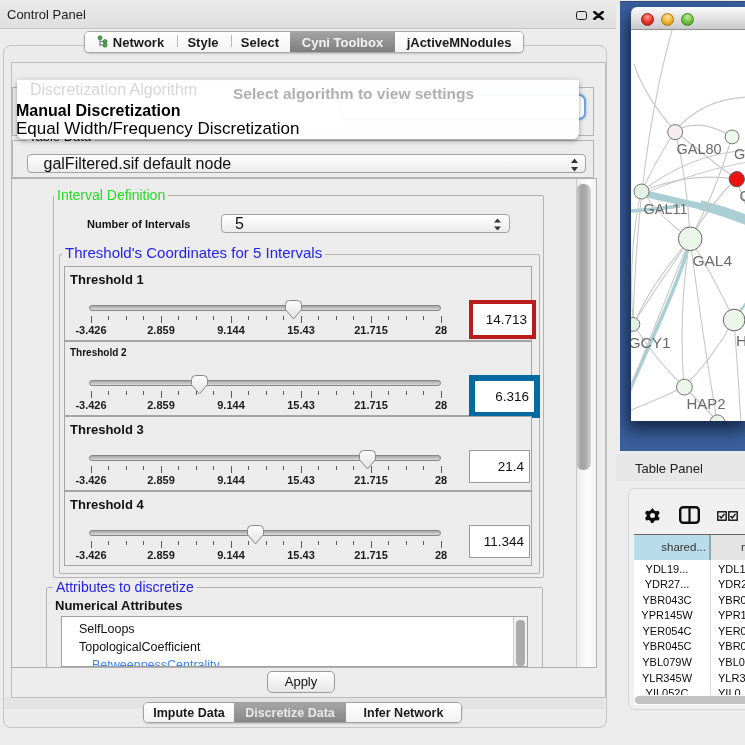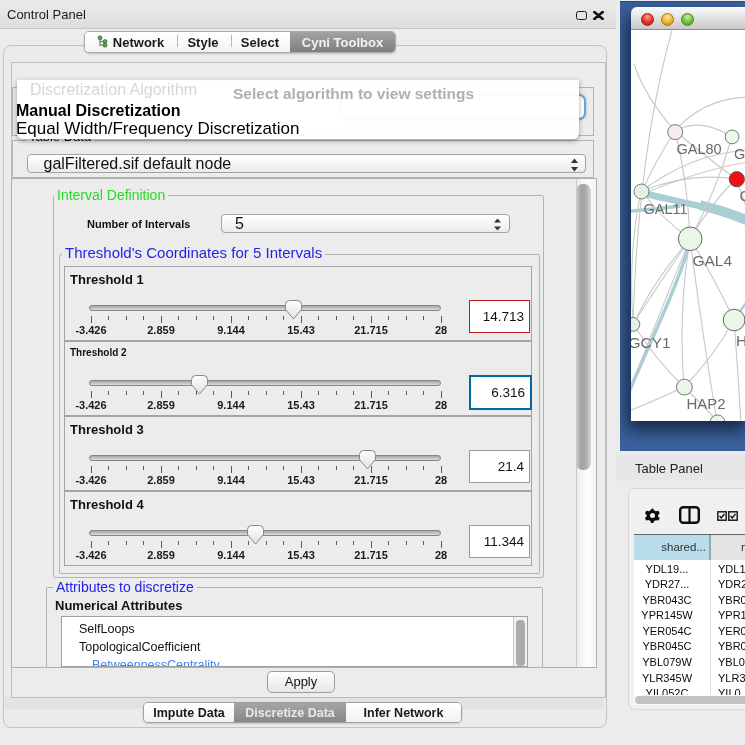--- a/index.html
+++ b/index.html
@@ -26,20 +26,21 @@
 <div class="abs" id="toptabs" style="left:84px;top:31px;height:20px;display:flex;border:1px solid #a9a9a9;border-radius:5px;background:#fff;box-shadow:0 1px 2px rgba(0,0,0,0.18);font-size:13px;font-weight:bold;color:#1a1a1a;overflow:hidden">
   <div style="width:91px;display:flex;align-items:center;justify-content:center;gap:4px;background:linear-gradient(#fff,#f3f3f3)"><svg width="12" height="14" viewBox="0 0 12 14">
         <path d="M3 3 V11 M3 6.5 H7 M3 10 H7" stroke="#777" stroke-width="1.2" fill="none"></path>
         <circle cx="3" cy="2.8" r="2" fill="#4fa54f" stroke="#2c6e2c" stroke-width="0.7"></circle>
         <circle cx="8" cy="6.5" r="2" fill="#4fa54f" stroke="#2c6e2c" stroke-width="0.7"></circle>
         <circle cx="8" cy="10.2" r="2" fill="#4fa54f" stroke="#2c6e2c" stroke-width="0.7"></circle>
       </svg>Network</div>
   <div style="width:54px;display:flex;align-items:center;justify-content:center;background:linear-gradient(#fff,#f3f3f3)">Style</div>
   <div style="width:60px;display:flex;align-items:center;justify-content:center;background:linear-gradient(#fff,#f3f3f3)">Select</div>
   <div style="width:105px;display:flex;align-items:center;justify-content:center;background:linear-gradient(#a3a3a3,#7e7e7e);color:#f2f2f2">Cyni Toolbox</div>
+  <div style="width:128px;display:flex;align-items:center;justify-content:center;background:linear-gradient(#fff,#f3f3f3)">jActiveMNodules</div>
 </div>
 <div class="abs" style="left:176.5px;top:35px;width:1px;height:12px;background:#b8b8b8"></div>
 <div class="abs" style="left:230.5px;top:35px;width:1px;height:12px;background:#b8b8b8"></div>
 
 <div class="abs" style="left:12px;top:87px;width:580px;height:47px;border:1px solid #b4b4b4"></div>
 <div class="abs" style="left:340px;top:94px;width:242px;height:22px;border:2px solid #6fa3d8;border-radius:7px;background:#fff;box-shadow:0 0 3px #8ab4de"></div>
 
 <div class="abs" style="left:12px;top:140px;width:580px;height:36px;border:1px solid #b4b4b4"></div>
 <span class="lbl" style="left:26px;top:129px;font-size:13px;color:#111;background:#ececec;padding:0 3px">Table Data</span>
 <div class="abs" id="combo-table" style="left:27px;top:154px;width:557px;height:17px;border:1px solid #a2a2a2;border-radius:4px;background:linear-gradient(#ffffff,#ebebeb)">
@@ -81,21 +82,21 @@
   <span class="lbl" style="left:376px;top:57px;transform:translateX(-50%);font-size:11px;font-weight:bold;color:#1a1a1a">28</span>
   <svg class="abs" style="left:219.5190288296315px;top:33px" width="17" height="20" viewBox="0 0 17 20">
         <path d="M0.5 4.5 Q0.5 0.5 4.5 0.5 L12.5 0.5 Q16.5 0.5 16.5 4.5 L16.5 9.5 L8.5 19 L0.5 9.5 Z" fill="url(#thg1)" stroke="#888"></path>
         <defs>
           <linearGradient id="thg1" x1="0" y1="0" x2="0" y2="1">
             <stop offset="0" stop-color="#fdfdfd"></stop>
             <stop offset="1" stop-color="#e2e2e2"></stop>
           </linearGradient>
         </defs>
       </svg>
-  <div class="abs" style="left:404px;top:33px;width:54px;height:31px;border:1px solid #b91c1c;background:#fff;font-size:13.5px;color:#111;text-align:right;line-height:31px;padding-right:5px">14.713</div>
+  <div class="abs" style="left:404px;top:33px;width:54px;height:31px;border:4px solid #b91c1c;background:#fff;font-size:13.5px;color:#111;text-align:right;line-height:31px;padding-right:5px">14.713</div>
 </div>
 <div class="abs tp" style="left:52px;top:162px;width:466px;height:73px;border:1px solid #a4a4a4;background:#ececec">
   <span class="lbl" style="left:5px;top:5px;font-size:10px;font-weight:bold;color:#111">Threshold 2</span>
   <div class="abs" style="left:24px;top:38px;width:350px;height:4px;border:1px solid #868686;border-radius:3px;background:linear-gradient(#a6a6a6,#dcdcdc)"></div>
   <div class="abs" style="left:25.5px;top:48.5px;width:352px;height:4px;background:repeating-linear-gradient(90deg,#5a5a5a 0,#5a5a5a 1px,transparent 1px,transparent 17.5px)"></div>
   <div class="abs" style="left:25.5px;top:48.5px;width:352px;height:7.5px;background:repeating-linear-gradient(90deg,#5a5a5a 0,#5a5a5a 1px,transparent 1px,transparent 70px)"></div>
   <span class="lbl" style="left:26px;top:57px;transform:translateX(-50%);font-size:11px;font-weight:bold;color:#1a1a1a">-3.426</span>
   <span class="lbl" style="left:96px;top:57px;transform:translateX(-50%);font-size:11px;font-weight:bold;color:#1a1a1a">2.859</span>
   <span class="lbl" style="left:166px;top:57px;transform:translateX(-50%);font-size:11px;font-weight:bold;color:#1a1a1a">9.144</span>
   <span class="lbl" style="left:236px;top:57px;transform:translateX(-50%);font-size:11px;font-weight:bold;color:#1a1a1a">15.43</span>
@@ -103,21 +104,21 @@
   <span class="lbl" style="left:376px;top:57px;transform:translateX(-50%);font-size:11px;font-weight:bold;color:#1a1a1a">28</span>
   <svg class="abs" style="left:125.99933176350794px;top:33px" width="17" height="20" viewBox="0 0 17 20">
         <path d="M0.5 4.5 Q0.5 0.5 4.5 0.5 L12.5 0.5 Q16.5 0.5 16.5 4.5 L16.5 9.5 L8.5 19 L0.5 9.5 Z" fill="url(#thg2)" stroke="#888"></path>
         <defs>
           <linearGradient id="thg2" x1="0" y1="0" x2="0" y2="1">
             <stop offset="0" stop-color="#fdfdfd"></stop>
             <stop offset="1" stop-color="#e2e2e2"></stop>
           </linearGradient>
         </defs>
       </svg>
-  <div class="abs" style="left:404px;top:33px;width:54px;height:31px;border:2px solid #0369a1;background:#fff;font-size:13.5px;color:#111;text-align:right;line-height:31px;padding-right:5px">6.316</div>
+  <div class="abs" style="left:404px;top:33px;width:54px;height:31px;border:6px solid #0369a1;background:#fff;font-size:13.5px;color:#111;text-align:right;line-height:31px;padding-right:5px">6.316</div>
 </div>
 <div class="abs tp" style="left:52px;top:237px;width:466px;height:73px;border:1px solid #a4a4a4;background:#ececec">
   <span class="lbl" style="left:5px;top:5px;font-size:13px;font-weight:bold;color:#111">Threshold 3</span>
   <div class="abs" style="left:24px;top:38px;width:350px;height:4px;border:1px solid #868686;border-radius:3px;background:linear-gradient(#a6a6a6,#dcdcdc)"></div>
   <div class="abs" style="left:25.5px;top:48.5px;width:352px;height:4px;background:repeating-linear-gradient(90deg,#5a5a5a 0,#5a5a5a 1px,transparent 1px,transparent 17.5px)"></div>
   <div class="abs" style="left:25.5px;top:48.5px;width:352px;height:7.5px;background:repeating-linear-gradient(90deg,#5a5a5a 0,#5a5a5a 1px,transparent 1px,transparent 70px)"></div>
   <span class="lbl" style="left:26px;top:57px;transform:translateX(-50%);font-size:11px;font-weight:bold;color:#1a1a1a">-3.426</span>
   <span class="lbl" style="left:96px;top:57px;transform:translateX(-50%);font-size:11px;font-weight:bold;color:#1a1a1a">2.859</span>
   <span class="lbl" style="left:166px;top:57px;transform:translateX(-50%);font-size:11px;font-weight:bold;color:#1a1a1a">9.144</span>
   <span class="lbl" style="left:236px;top:57px;transform:translateX(-50%);font-size:11px;font-weight:bold;color:#1a1a1a">15.43</span>

